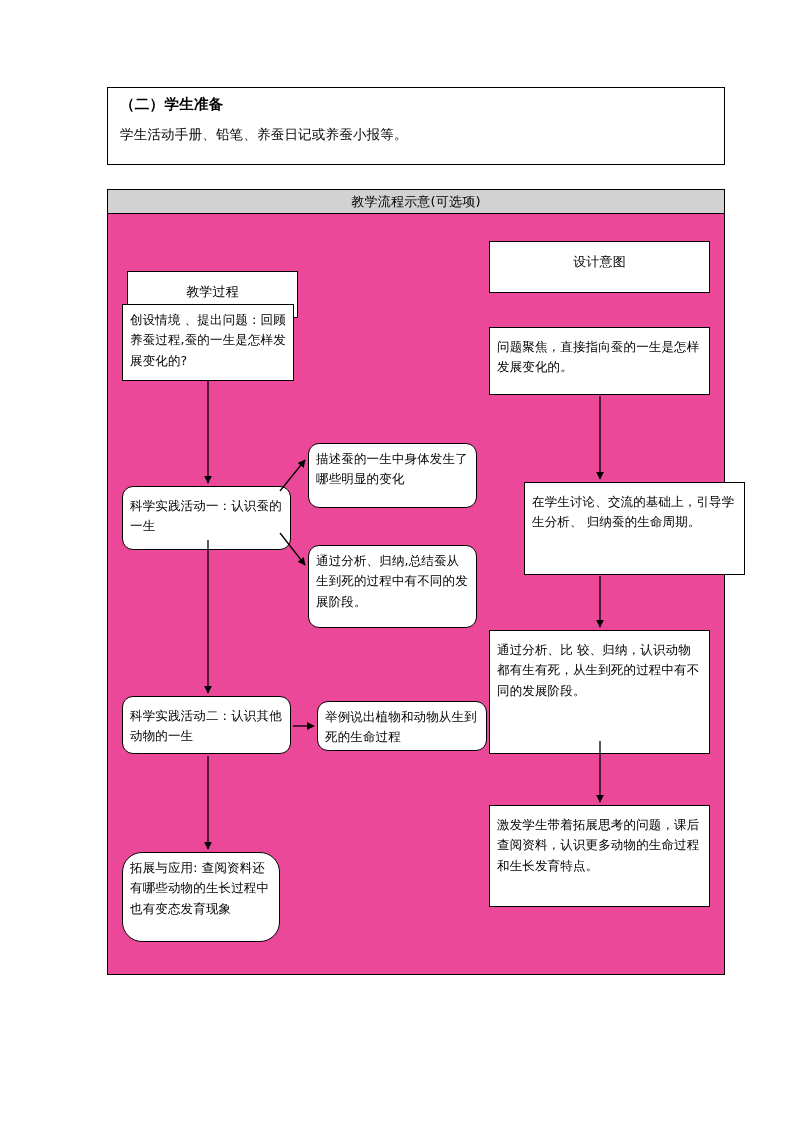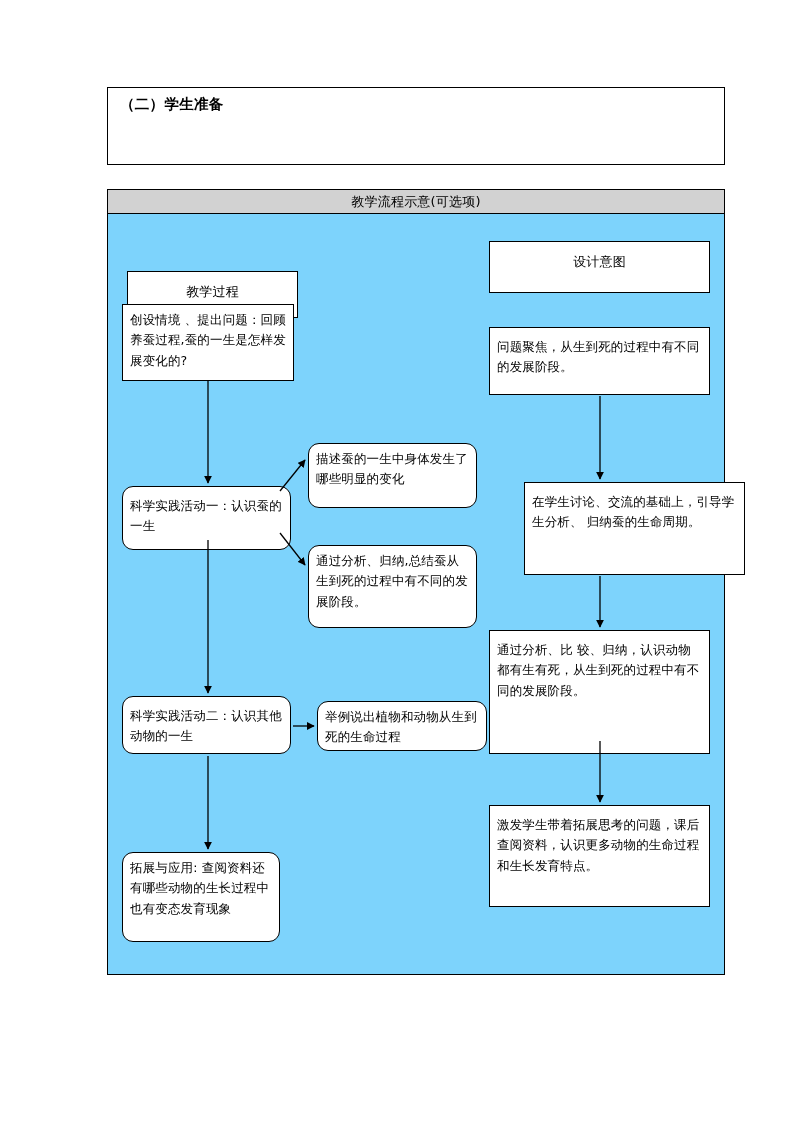--- a/index.html
+++ b/index.html
@@ -47,21 +47,21 @@
 
   
   #flow-table {
     position: absolute;
     left: 107px;
     top: 189px;
     width: 618px;
     height: 786px;
     border: 1px solid #000000;
     box-sizing: border-box;
-    background: #7dd3fc;
+    background: #ec4899;
   }
   #flow-title-bar {
     position: absolute;
     left: 0;
     top: 0;
     width: 100%;
     height: 24px;
     background: #d2d2d2;
     border-bottom: 1px solid #000000;
     box-sizing: border-box;
@@ -115,20 +115,21 @@
     width: 616px;
     height: 759px;
     pointer-events: none;
   }
 </style>
 </head>
 <body>
 
 <div id="prep-table">
   <div id="prep-heading">（二）学生准备</div>
+  <div id="prep-body">学生活动手册、铅笔、养蚕日记或养蚕小报等。</div>
 </div>
 
 <div id="flow-table">
 
   <div id="flow-title-bar">
     <span>教学流程示意(可选项)</span>
   </div>
 
   <div id="flow-canvas">
 
@@ -145,23 +146,23 @@
     <div class="node rounded pad-top" style="left:14px; top:271px; width:169px; height:64px;">科学实践活动一：认识蚕的一生</div>
 
     <div class="node rounded" style="left:200px; top:228px; width:169px; height:65px;">描述蚕的一生中身体发生了哪些明显的变化</div>
 
     <div class="node rounded" style="left:200px; top:330px; width:169px; height:83px;">通过分析、归纳,总结蚕从生到死的过程中有不同的发展阶段。</div>
 
     <div class="node rounded pad-top" style="left:14px; top:481px; width:169px; height:58px;">科学实践活动二：认识其他动物的一生</div>
 
     <div class="node rounded" style="left:209px; top:486px; width:170px; height:50px;">举例说出植物和动物从生到死的生命过程</div>
 
-    <div class="node rounded" style="left:14px; top:637px; width:158px; height:90px;">拓展与应用: 查阅资料还有哪些动物的生长过程中也有变态发育现象</div>
+    <div class="node rounded" style="left:14px; top:637px; width:158px; height:90px;border-radius:20px;">拓展与应用: 查阅资料还有哪些动物的生长过程中也有变态发育现象</div>
 
-    <div class="node pad-top" style="left:381px; top:112px; width:221px; height:68px;">问题聚焦，从生到死的过程中有不同的发展阶段。</div>
+    <div class="node pad-top" style="left:381px; top:112px; width:221px; height:68px;">问题聚焦，直接指向蚕的一生是怎样发展变化的。</div>
 
     <div class="node pad-top" style="left:381px; top:267px; width:221px; height:93px;margin-left:35px;">在学生讨论、交流的基础上，引导学生分析、 归纳蚕的生命周期。</div>
 
     <div class="node pad-top" style="left:381px; top:415px; width:221px; height:124px;">通过分析、比 较、归纳，认识动物都有生有死，从生到死的过程中有不同的发展阶段。</div>
 
     <div class="node pad-top" style="left:381px; top:590px; width:221px; height:102px;">激发学生带着拓展思考的问题，课后查阅资料，认识更多动物的生命过程和生长发育特点。</div>
 
     <svg id="arrow-layer" viewBox="0 0 616 759">
       <defs>
         <marker id="ah" viewBox="0 0 10 10" refX="9" refY="5" markerWidth="6" markerHeight="6" orient="auto-start-reverse">

